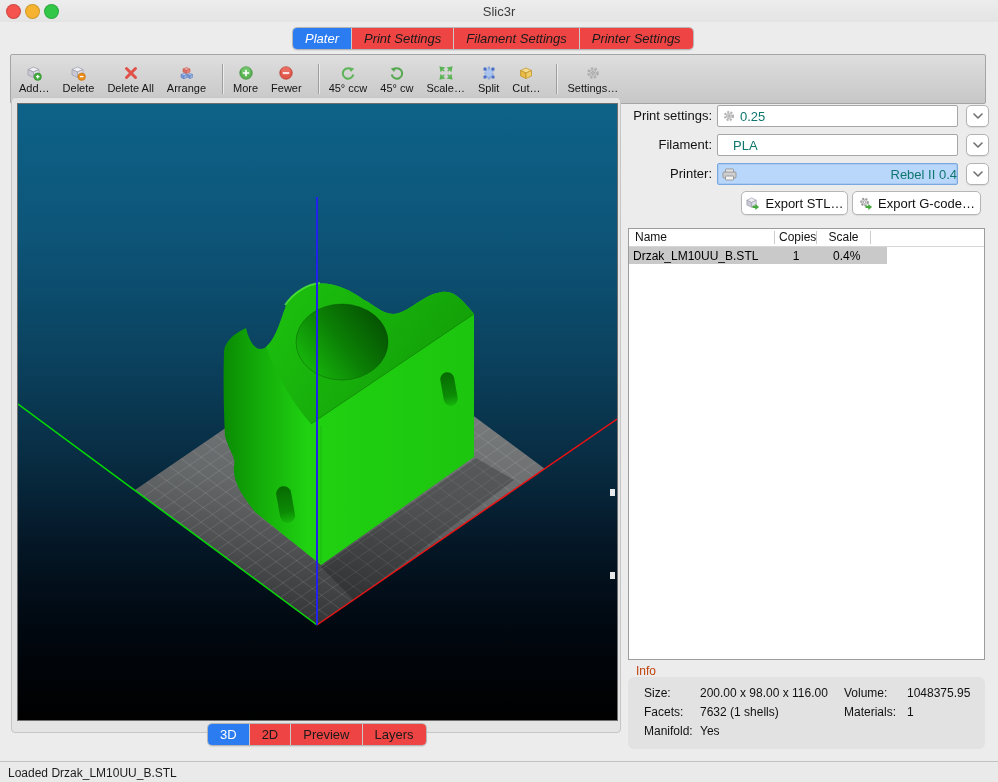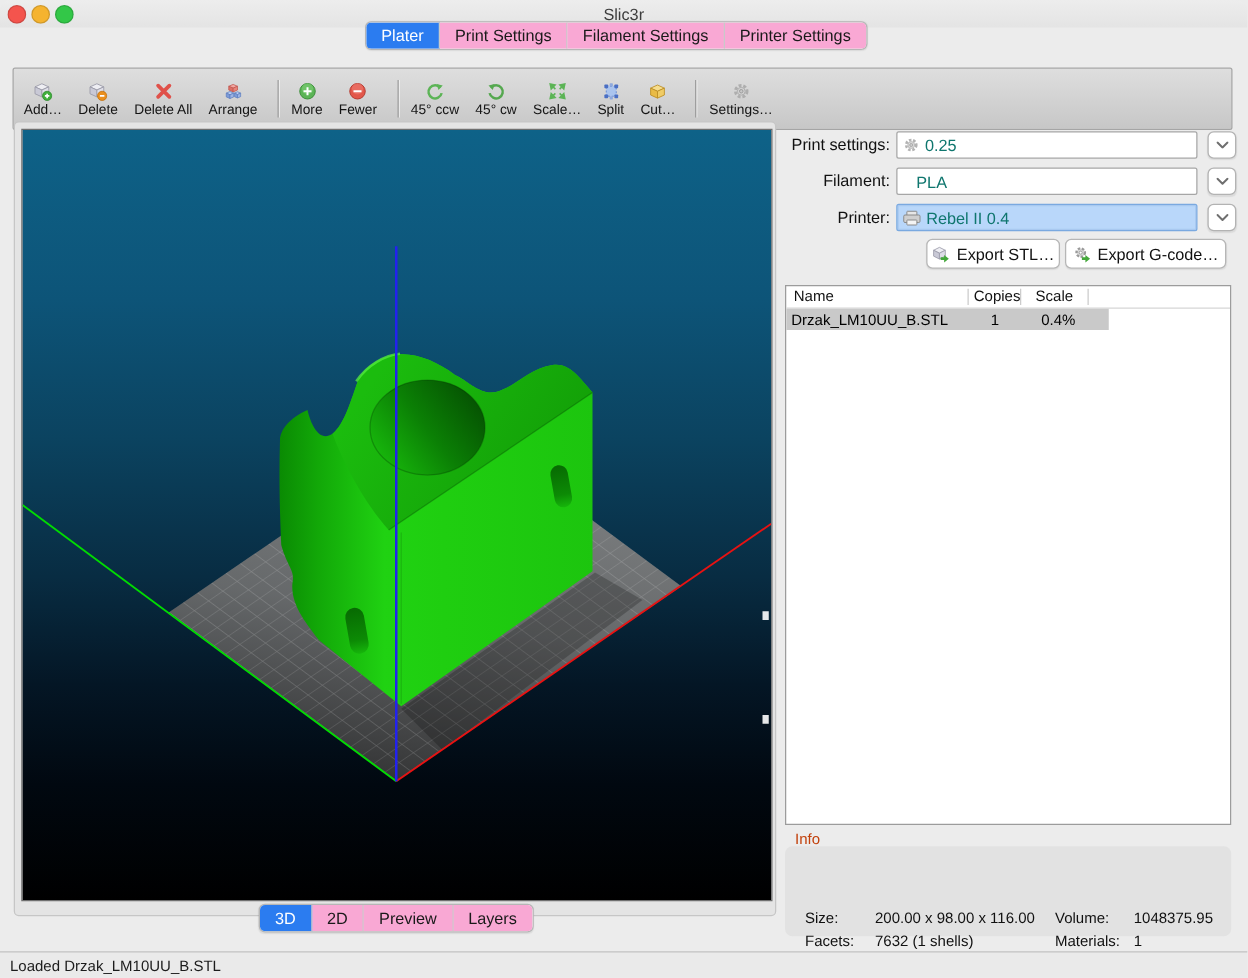--- a/index.html
+++ b/index.html
@@ -15,24 +15,24 @@
     font-size:13px;color:#3c3c3c;}
   .tl{position:absolute;top:4px;width:13px;height:13px;border-radius:50%;
     border:0.5px solid rgba(0,0,0,0.15);}
   .tl.red{left:6px;}  .tl.yel{left:25px;} .tl.grn{left:44px;}
 
   
   .seg-group{position:absolute;display:inline-flex;background:#fff;
     border:1px solid #b6b6b6;border-radius:5px;overflow:hidden;
     box-shadow:0 0.5px 1px rgba(0,0,0,0.08);}
   .seg{font-size:13px;color:#1a1a1a;padding:3px 12px;line-height:15px;
-    border-right:1px solid #c9c9c9;background:#f9a8d4;cursor:default;white-space:nowrap;}
+    border-right:1px solid #c9c9c9;background:#ef4444;cursor:default;white-space:nowrap;}
   .seg:last-child{border-right:none;}
   .seg.active{background:#2b7cf0;color:#fff;}
-  .main-tabs{left:292px;top:17px;}
+  .main-tabs{left:292px;top:27px;font-style:italic;}
   .view-tabs{left:207px;top:723px;}
 
   
   .toolbar{position:absolute;left:10px;top:54px;width:976px;height:50px;
     border:1px solid #a5a5a5;border-radius:2px;
     background:linear-gradient(#dedede,#c7c7c7);
     display:flex;align-items:center;padding:0 2px 0 8px;box-sizing:border-box;}
   .tool{display:flex;flex-direction:column;align-items:center;margin-right:13px;}
   .tool .ticon{width:16px;height:16px;}
   .tool .tlabel{font-size:11px;color:#141414;margin-top:1px;white-space:nowrap;}
@@ -51,21 +51,21 @@
   
   .sidebar{position:absolute;left:622px;top:103px;width:370px;height:650px;}
   .srow{position:absolute;height:22px;}
   .slabel{position:absolute;left:0;width:90px;text-align:right;font-size:13px;
     color:#111;line-height:22px;}
   .combo{position:absolute;left:95px;width:241px;height:22px;background:#fff;
     border:1px solid #a6a6a6;border-radius:2px;box-sizing:border-box;
     display:flex;align-items:center;padding-left:4px;font-size:13px;color:#0f766e;}
   .combo.plain{padding-left:15px;}
   .combo.selected{background:#b9d7fa;border:1px solid #7aa9e0;
-    box-shadow:0 0 0 1px #a9c9f0 inset;}
+    box-shadow:0 0 0 1px #a9c9f0 inset;justify-content:space-between;}
   .combo .cicon{margin-right:4px;display:inline-flex;}
   .drop-btn{position:absolute;left:344px;width:23px;height:22px;background:#fff;
     border:1px solid #b3b3b3;border-radius:5px;box-sizing:border-box;
     display:flex;align-items:center;justify-content:center;
     box-shadow:0 1px 1px rgba(0,0,0,0.08);}
   .export-btn{position:absolute;height:24px;background:#fff;
     border:1px solid #b6b6b6;border-radius:5px;box-sizing:border-box;
     display:flex;align-items:center;justify-content:center;gap:5px;
     font-size:13px;color:#111;box-shadow:0 1px 1px rgba(0,0,0,0.08);}
 
@@ -83,21 +83,21 @@
     width:258px;background:#c9c9c9;}
   .td{box-sizing:border-box;padding:0 16px;}
   .td.c1{width:146px;padding-left:4px;white-space:nowrap;overflow:hidden;}
   .td.c2{width:42px;text-align:center;}
   .td.c3{width:54px;text-align:center;}
 
   
   .info-title{position:absolute;left:14px;top:561px;font-size:12px;color:#c2410c;}
   .info-box{position:absolute;left:6px;top:574px;width:357px;height:72px;
     background:#e2e2e2;border-radius:6px;font-size:12px;color:#111;}
-  .ib{position:absolute;white-space:nowrap;margin-top:41px;}
+  .ib{position:absolute;white-space:nowrap;}
 
   
   .statusbar{position:absolute;left:0;top:761px;width:100%;height:21px;
     border-top:1px solid #c2c2c2;background:#eaeaea;}
   .status-text{position:absolute;left:8px;top:4px;font-size:12px;color:#1c1c1c;}
 </style>
 </head>
 <body>
 
 <div class="titlebar">

